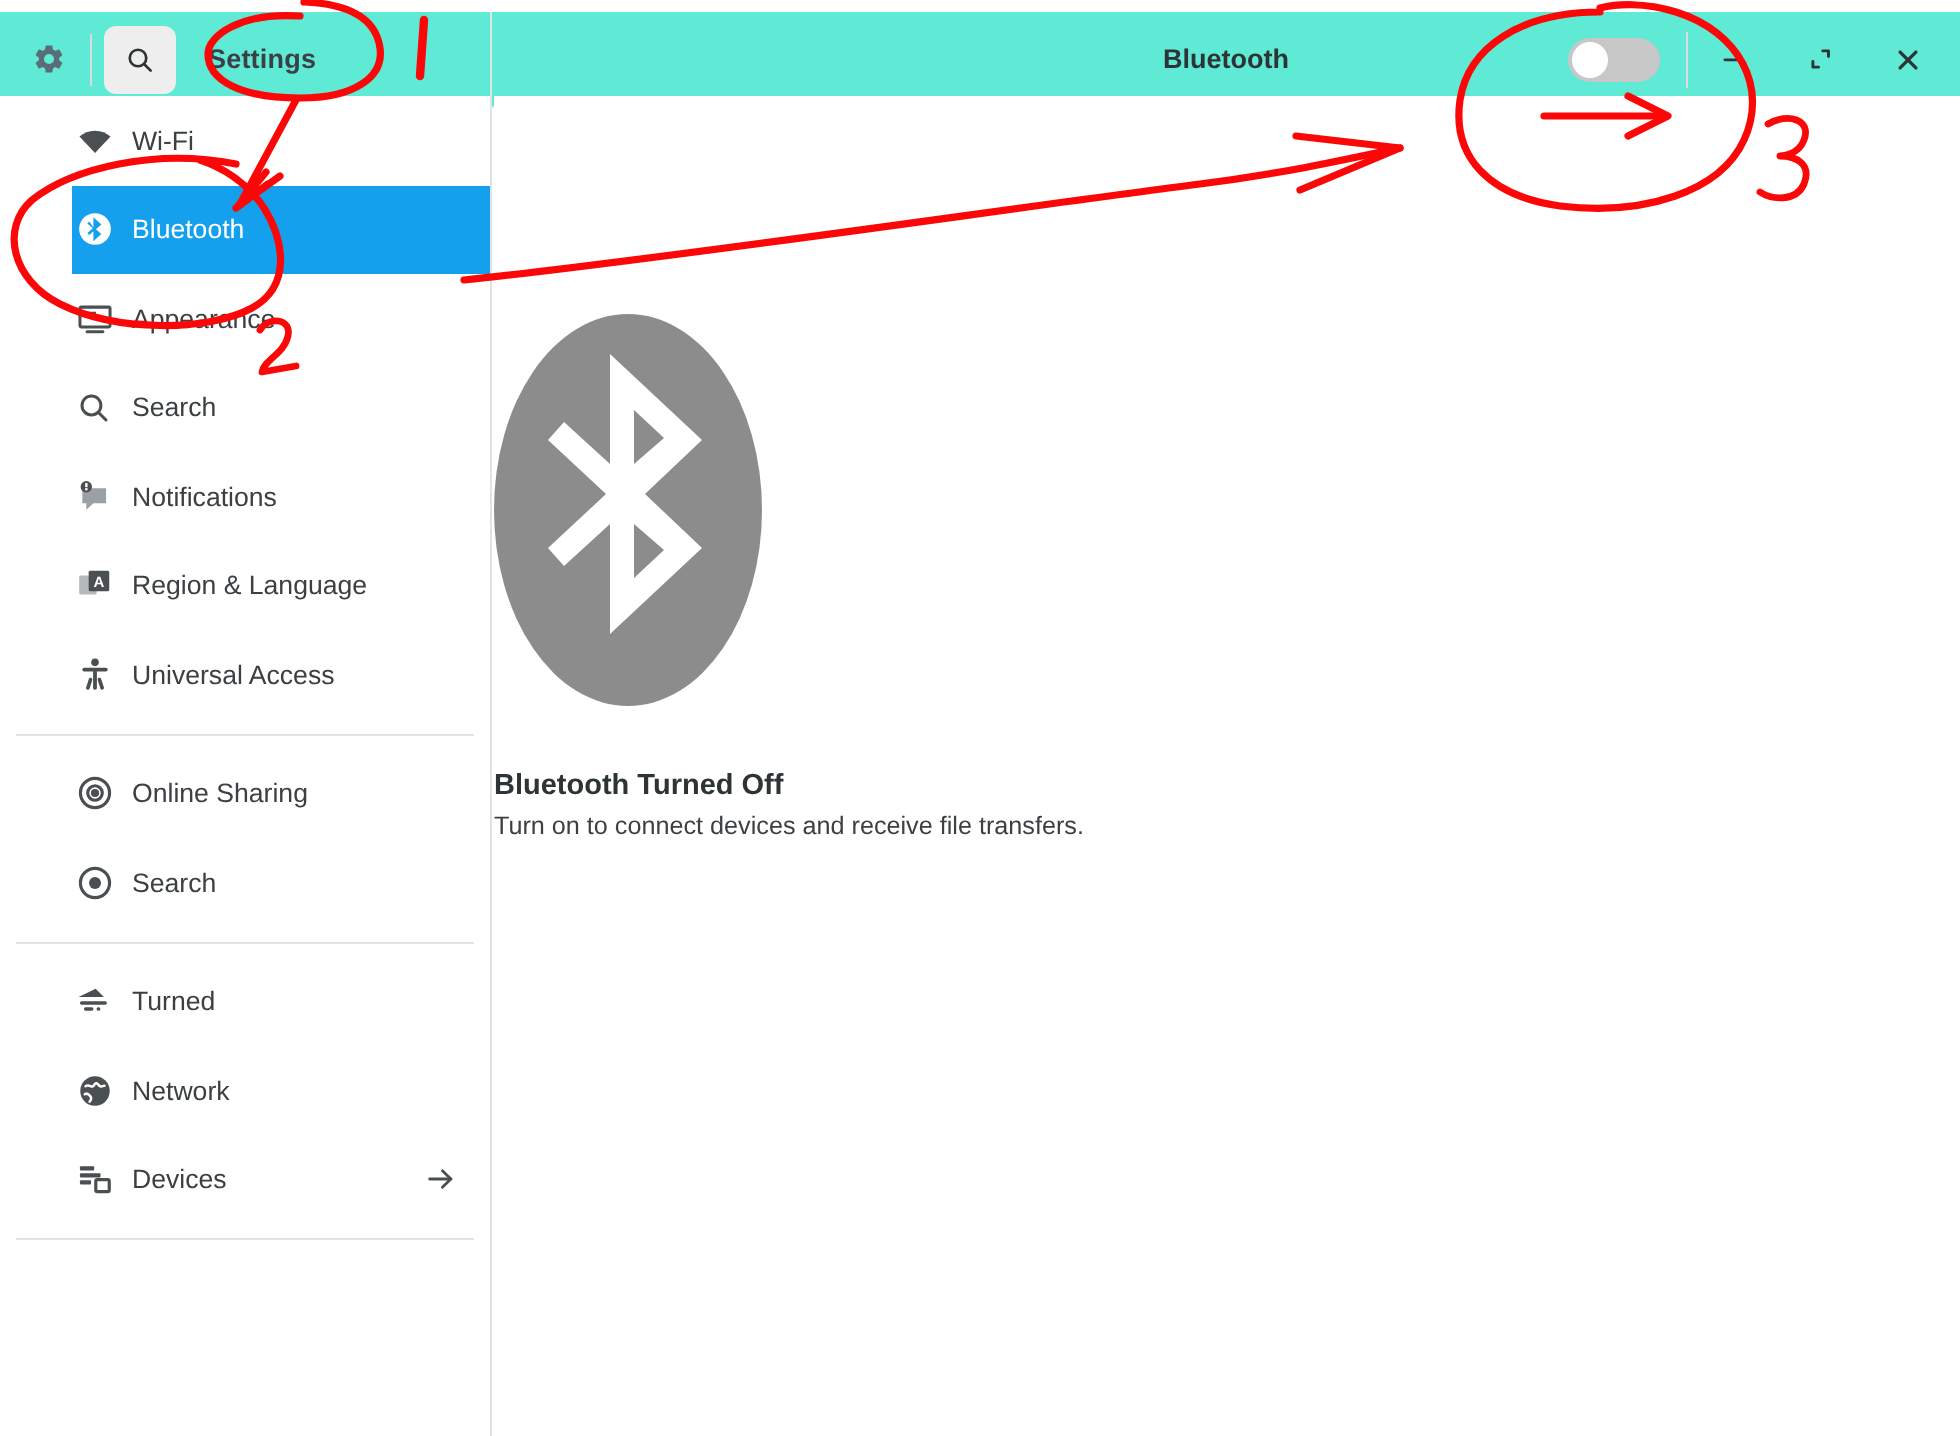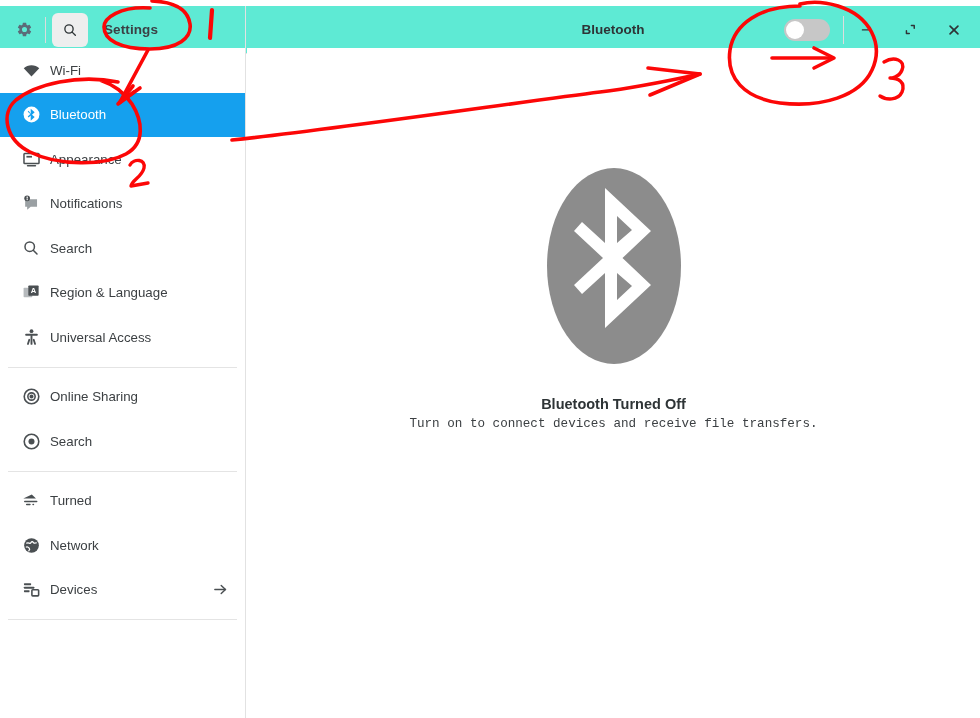--- a/index.html
+++ b/index.html
@@ -78,21 +78,22 @@
     width: 246px; height: 670px;
     background: #ffffff;
     border-right: 1px solid #e2e2e2;
     overflow: hidden;
   }
   .row {
     position: relative;
     height: 44.5px;
     display: flex; align-items: center;
     cursor: pointer;
-    padding-left: 20px;
+    padding-left: 0;
+    margin-left: 36px;
   }
   .row .ico {
     width: 22px; height: 22px;
     display: flex; align-items: center; justify-content: center;
     flex: 0 0 22px;
     color: #555b5e;
   }
   .row .lbl {
     margin-left: 8px;
     font-size: 13.3px; color: #3c4043;
@@ -104,31 +105,31 @@
   .row.selected .ico { color: #ffffff; }
   .divider { height: 1px; background: #e4e4e4; margin: 7px 8px 7px 8px; }
 
   
   .main {
     position: absolute; left: 247px; top: 48px;
     width: 733px; height: 670px;
     background: #ffffff;
   }
   .bt-wrap {
-    position: absolute; left: 0; top: 16px; width: 733px; height: 470px;
-    display: flex; flex-direction: column; align-items: center; justify-content: center;
+    position: absolute; left: 0; top: 5px; width: 733px; height: 470px;
+    display: flex; flex-direction: column; align-items: flex-start; justify-content: center;
   }
   .bt-logo { width: 134px; height: 196px; }
   .bt-title {
     margin-top: 32px;
     font-size: 14.5px; font-weight: bold; color: #2e3436;
   }
   .bt-sub {
     margin-top: 5px;
-    font-size: 12.6px; color: #3c4043; font-family: Liberation Mono, monospace;
+    font-size: 12.6px; color: #3c4043;
   }
 
   
   .annot {
     position: absolute; left: 0; top: 0;
     width: 980px; height: 718px;
     pointer-events: none;
   }
 </style>
 </head>
@@ -213,38 +214,38 @@
           <rect x="2.5" y="4.5" width="19" height="12.5" rx="1"></rect>
           <line x1="7" y1="20" x2="17" y2="20" stroke-linecap="round"></line>
           <rect x="5.6" y="7.4" width="7" height="2.2" fill="#4a4f52" stroke="none"></rect>
         </svg>
       </span>
       <span class="lbl">Appearance</span>
     </div>
 
     <div class="row">
       <span class="ico">
+        <svg width="18" height="18" viewBox="0 0 24 24" fill="none" stroke="#4a4f52" stroke-width="2">
+            <circle cx="10.3" cy="10.3" r="6.3"></circle>
+            <line x1="15" y1="15" x2="20" y2="20" stroke-linecap="round"></line>
+          </svg>
+      </span>
+      <span class="lbl">Search</span>
+    </div>
+
+    <div class="row">
+      <span class="ico">
         <svg width="19" height="19" viewBox="0 0 24 24">
             <path d="M4 6.5h15v9.5h-8l-4.5 4v-4H4z" fill="#9aa0a3"></path>
             <circle cx="6.5" cy="5.5" r="3.6" fill="#4a4f52"></circle>
             <rect x="5.8" y="3.2" width="1.5" height="2.6" fill="#fff"></rect>
             <rect x="5.8" y="6.4" width="1.5" height="1.4" fill="#fff"></rect>
           </svg>
       </span>
       <span class="lbl">Notifications</span>
-    </div>
-
-    <div class="row">
-      <span class="ico">
-        <svg width="18" height="18" viewBox="0 0 24 24" fill="none" stroke="#4a4f52" stroke-width="2">
-            <circle cx="10.3" cy="10.3" r="6.3"></circle>
-            <line x1="15" y1="15" x2="20" y2="20" stroke-linecap="round"></line>
-          </svg>
-      </span>
-      <span class="lbl">Search</span>
     </div>
 
     <div class="row">
       <span class="ico">
         <svg width="19" height="19" viewBox="0 0 24 24">
             <rect x="2" y="6" width="11" height="12" rx="1" fill="#b6babd"></rect>
             <rect x="8" y="3" width="13" height="13" rx="1" fill="#4a4f52"></rect>
             <text x="14.5" y="13" font-size="9.5" font-family="Liberation Sans, sans-serif" font-weight="bold" fill="#ffffff" text-anchor="middle">A</text>
           </svg>
       </span>

